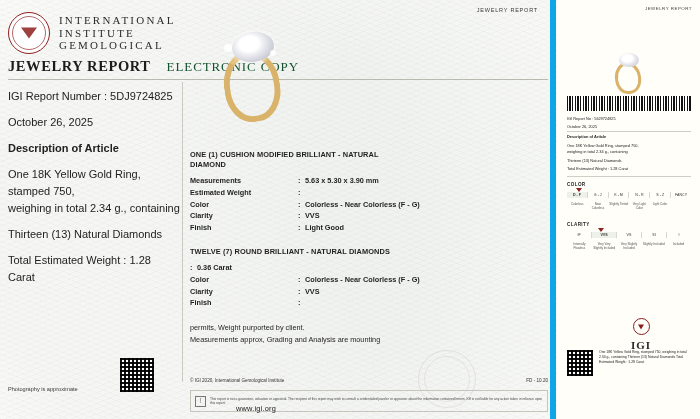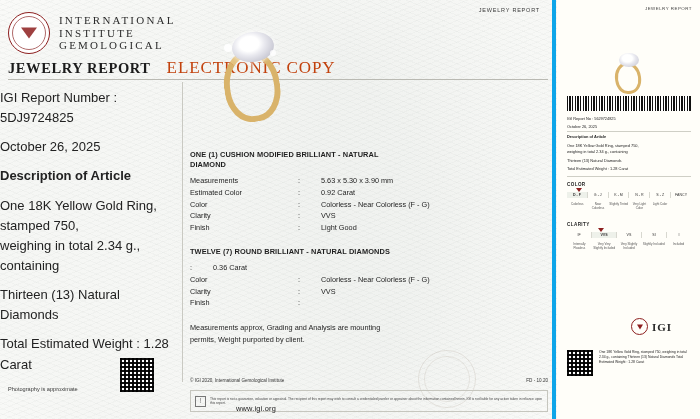--- a/index.html
+++ b/index.html
@@ -24,21 +24,21 @@
       repeating-linear-gradient(-22deg, rgba(120,130,125,0.045) 0 1px, transparent 1px 5px),
       radial-gradient(circle at 30% 55%, rgba(180,190,185,0.10) 0 40%, transparent 70%),
       radial-gradient(circle at 72% 45%, rgba(180,190,185,0.08) 0 35%, transparent 65%);
     pointer-events: none;
   }
 
   
   .left-panel {
     position: absolute; left: 0; top: 0;
     width: 556px; height: 419px;
-    border-right: 4px solid #0ea5e9;
+    border-right: 6px solid #0ea5e9;
     overflow: hidden;
   }
 
   .top-right-label {
     position: absolute; right: 12px; top: 7px;
     font-size: 5.5px; letter-spacing: .8px; color: #3a3a3a;
   }
 
   
   .hdr {
@@ -72,56 +72,56 @@
 
   .title-row {
     position: absolute; left: 8px; top: 58px;
     display: flex; align-items: baseline; gap: 16px;
   }
   .jr-title {
     font-size: 14.5px; font-weight: bold; letter-spacing: .6px;
     color: #1c1c1c; font-family: "Liberation Serif", serif;
   }
   .ec-title {
-    font-size: 17px; letter-spacing: .9px; color: #c2410c;
+    font-size: 13px; letter-spacing: .9px; color: #14532d;
     font-family: "Liberation Serif", serif;
   }
 
   .rule {
     position: absolute; left: 8px; width: 540px; height: 1px;
     background: #b9b9b2;
   }
 
   
   .col-left {
-    position: absolute; left: 0; top: 88px; width: 172px;
-    font-size: 13px; color: #222; line-height: 1.55;
+    position: absolute; left: 8px; top: 88px; width: 172px;
+    font-size: 11px; color: #222; line-height: 1.55;
   }
   .col-left .line { margin-bottom: 9px; }
   .col-left .bold { font-weight: bold; }
 
   
   .vsep {
     position: absolute; left: 182px; top: 82px;
     width: 1px; height: 300px; background: #c9c9c2;
   }
 
   
   .col-detail {
     position: absolute; left: 190px; top: 150px; width: 300px;
     font-size: 7.3px; color: #1f1f1f;
   }
   .grp-title {
     font-weight: bold; font-size: 7.4px; line-height: 1.35;
     margin-bottom: 5px; letter-spacing: .1px;
   }
-  .kv { display: flex; line-height: 1.62; }
+  .kv { display: flex; line-height: 1.62; font-weight: bold; }
   .kv .k { width: 108px; }
   .kv .c { width: 7px; }
-  .kv .v { flex: 1; margin-left: 16px; }
+  .kv .v { flex: 1; }
   .grp { margin-bottom: 13px; }
   .note { line-height: 1.55; margin-top: 2px; }
 
   
   .ring-photo {
     position: absolute; left: 196px; top: 16px;
     width: 118px; height: 118px;
   }
   .ring-photo .band {
     position: absolute; left: 28px; top: 34px;
@@ -249,21 +249,21 @@
   }
   .tri {
     position: absolute;
     width: 0; height: 0;
     border-left: 3px solid transparent;
     border-right: 3px solid transparent;
     border-top: 4px solid #8d1f1f;
   }
   .r-logo {
     position: absolute; left: 74px; top: 318px;
-    display: flex; align-items: center; gap: 4px;
+    display: flex; align-items: center; gap: 4px; flex-direction: column;
   }
   .r-logo .seal {
     width: 17px; height: 17px; border-radius: 50%;
     border: 1px solid #8d1f1f; position: relative;
   }
   .r-logo .seal::after {
     content: ""; position: absolute; left: 50%; top: 50%;
     transform: translate(-50%,-50%);
     border-left: 3.5px solid transparent;
     border-right: 3.5px solid transparent;
@@ -362,23 +362,22 @@
         <div class="grp-title">
           <div>ONE (1) CUSHION MODIFIED BRILLIANT - NATURAL</div>
           <div>DIAMOND</div>
         </div>
         <div class="kv">
           <span class="k">Measurements</span>
           <span class="c">:</span>
           <span class="v">5.63 x 5.30 x 3.90 mm</span>
         </div>
         <div class="kv">
-          <span class="k">Estimated Color</span>
-          <span class="c">:</span>
-          <span class="v">0.92 Carat</span>
+          <span class="k">Estimated Weight</span>
+          <span class="c">:</span>
         </div>
         <div class="kv">
           <span class="k">Color</span>
           <span class="c">:</span>
           <span class="v">Colorless - Near Colorless (F - G)</span>
         </div>
         <div class="kv">
           <span class="k">Clarity</span>
           <span class="c">:</span>
           <span class="v">VVS</span>
@@ -408,22 +407,22 @@
           <span class="c">:</span>
           <span class="v">VVS</span>
         </div>
         <div class="kv">
           <span class="k">Finish</span>
           <span class="c">:</span>
         </div>
       </div>
 
       <div class="note">
+        <div>permits, Weight purported by client.</div>
         <div>Measurements approx, Grading and Analysis are mounting</div>
-        <div>permits, Weight purported by client.</div>
       </div>
     </div>
 
     <div class="wm-seal"></div>
 
     <div class="qr qr-left"></div>
     <div class="photo-note">Photography is approximate</div>
 
     <div class="bottom-strip">
       <span>© IGI 2020, International Gemological Institute</span>

